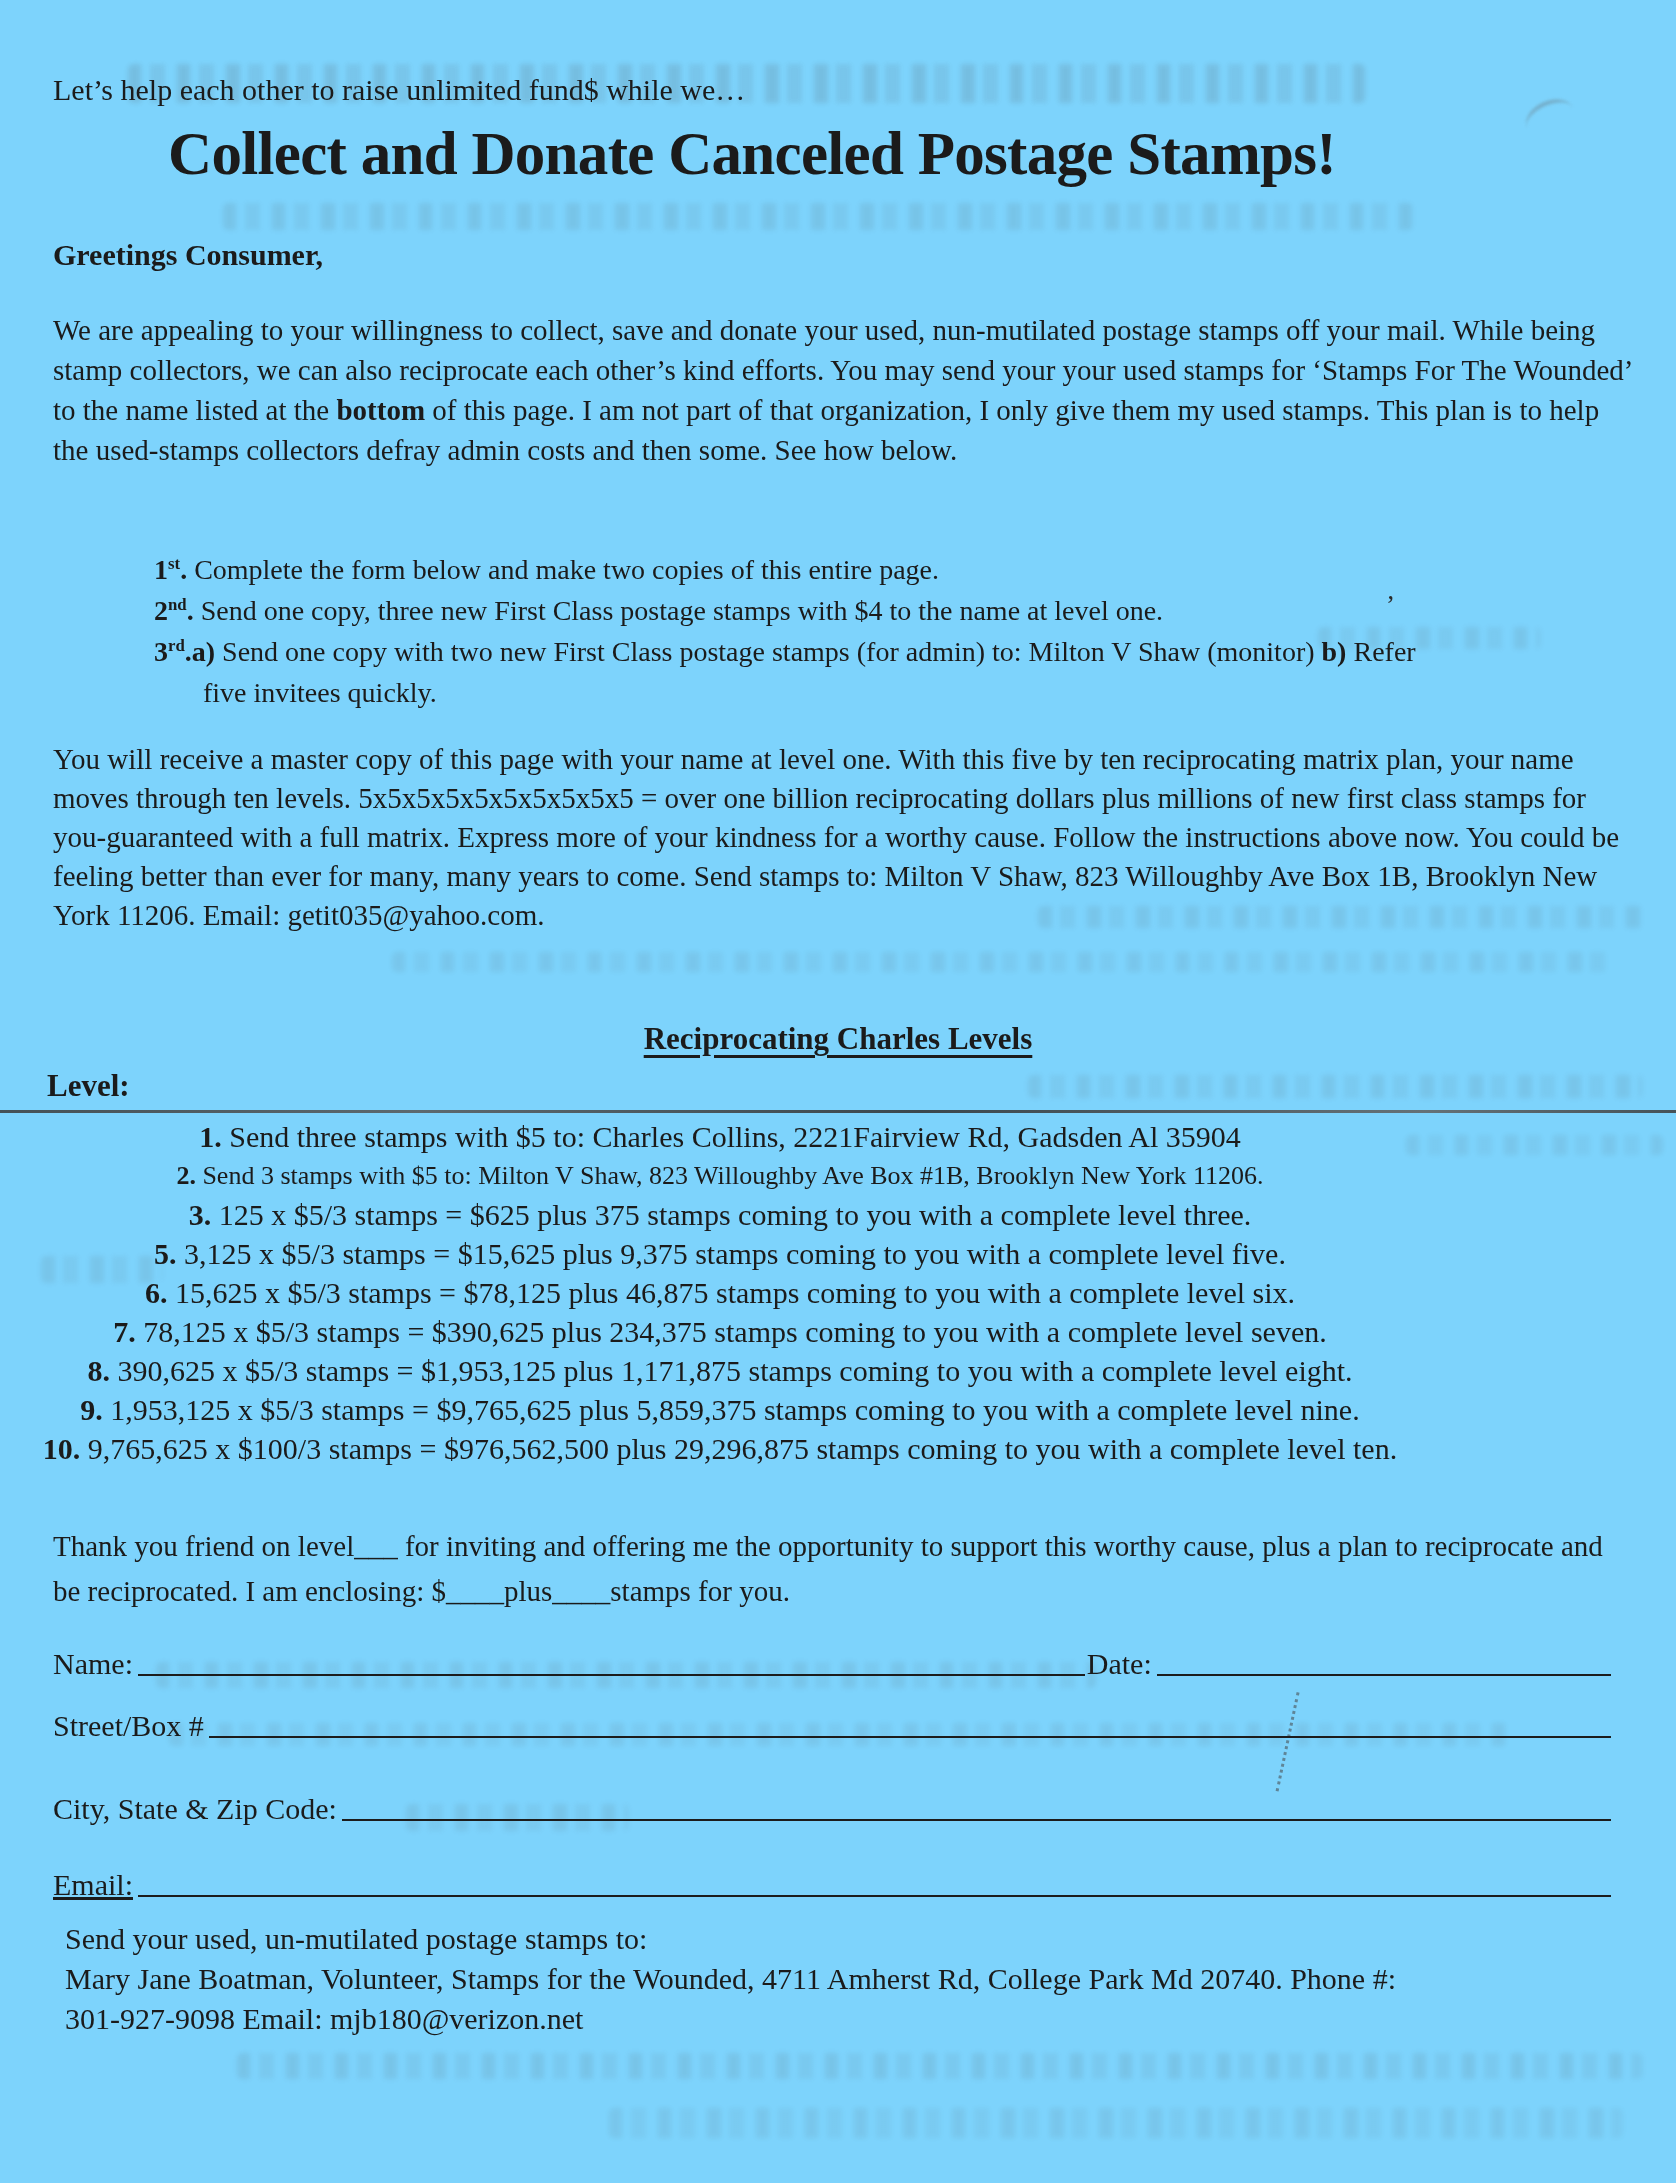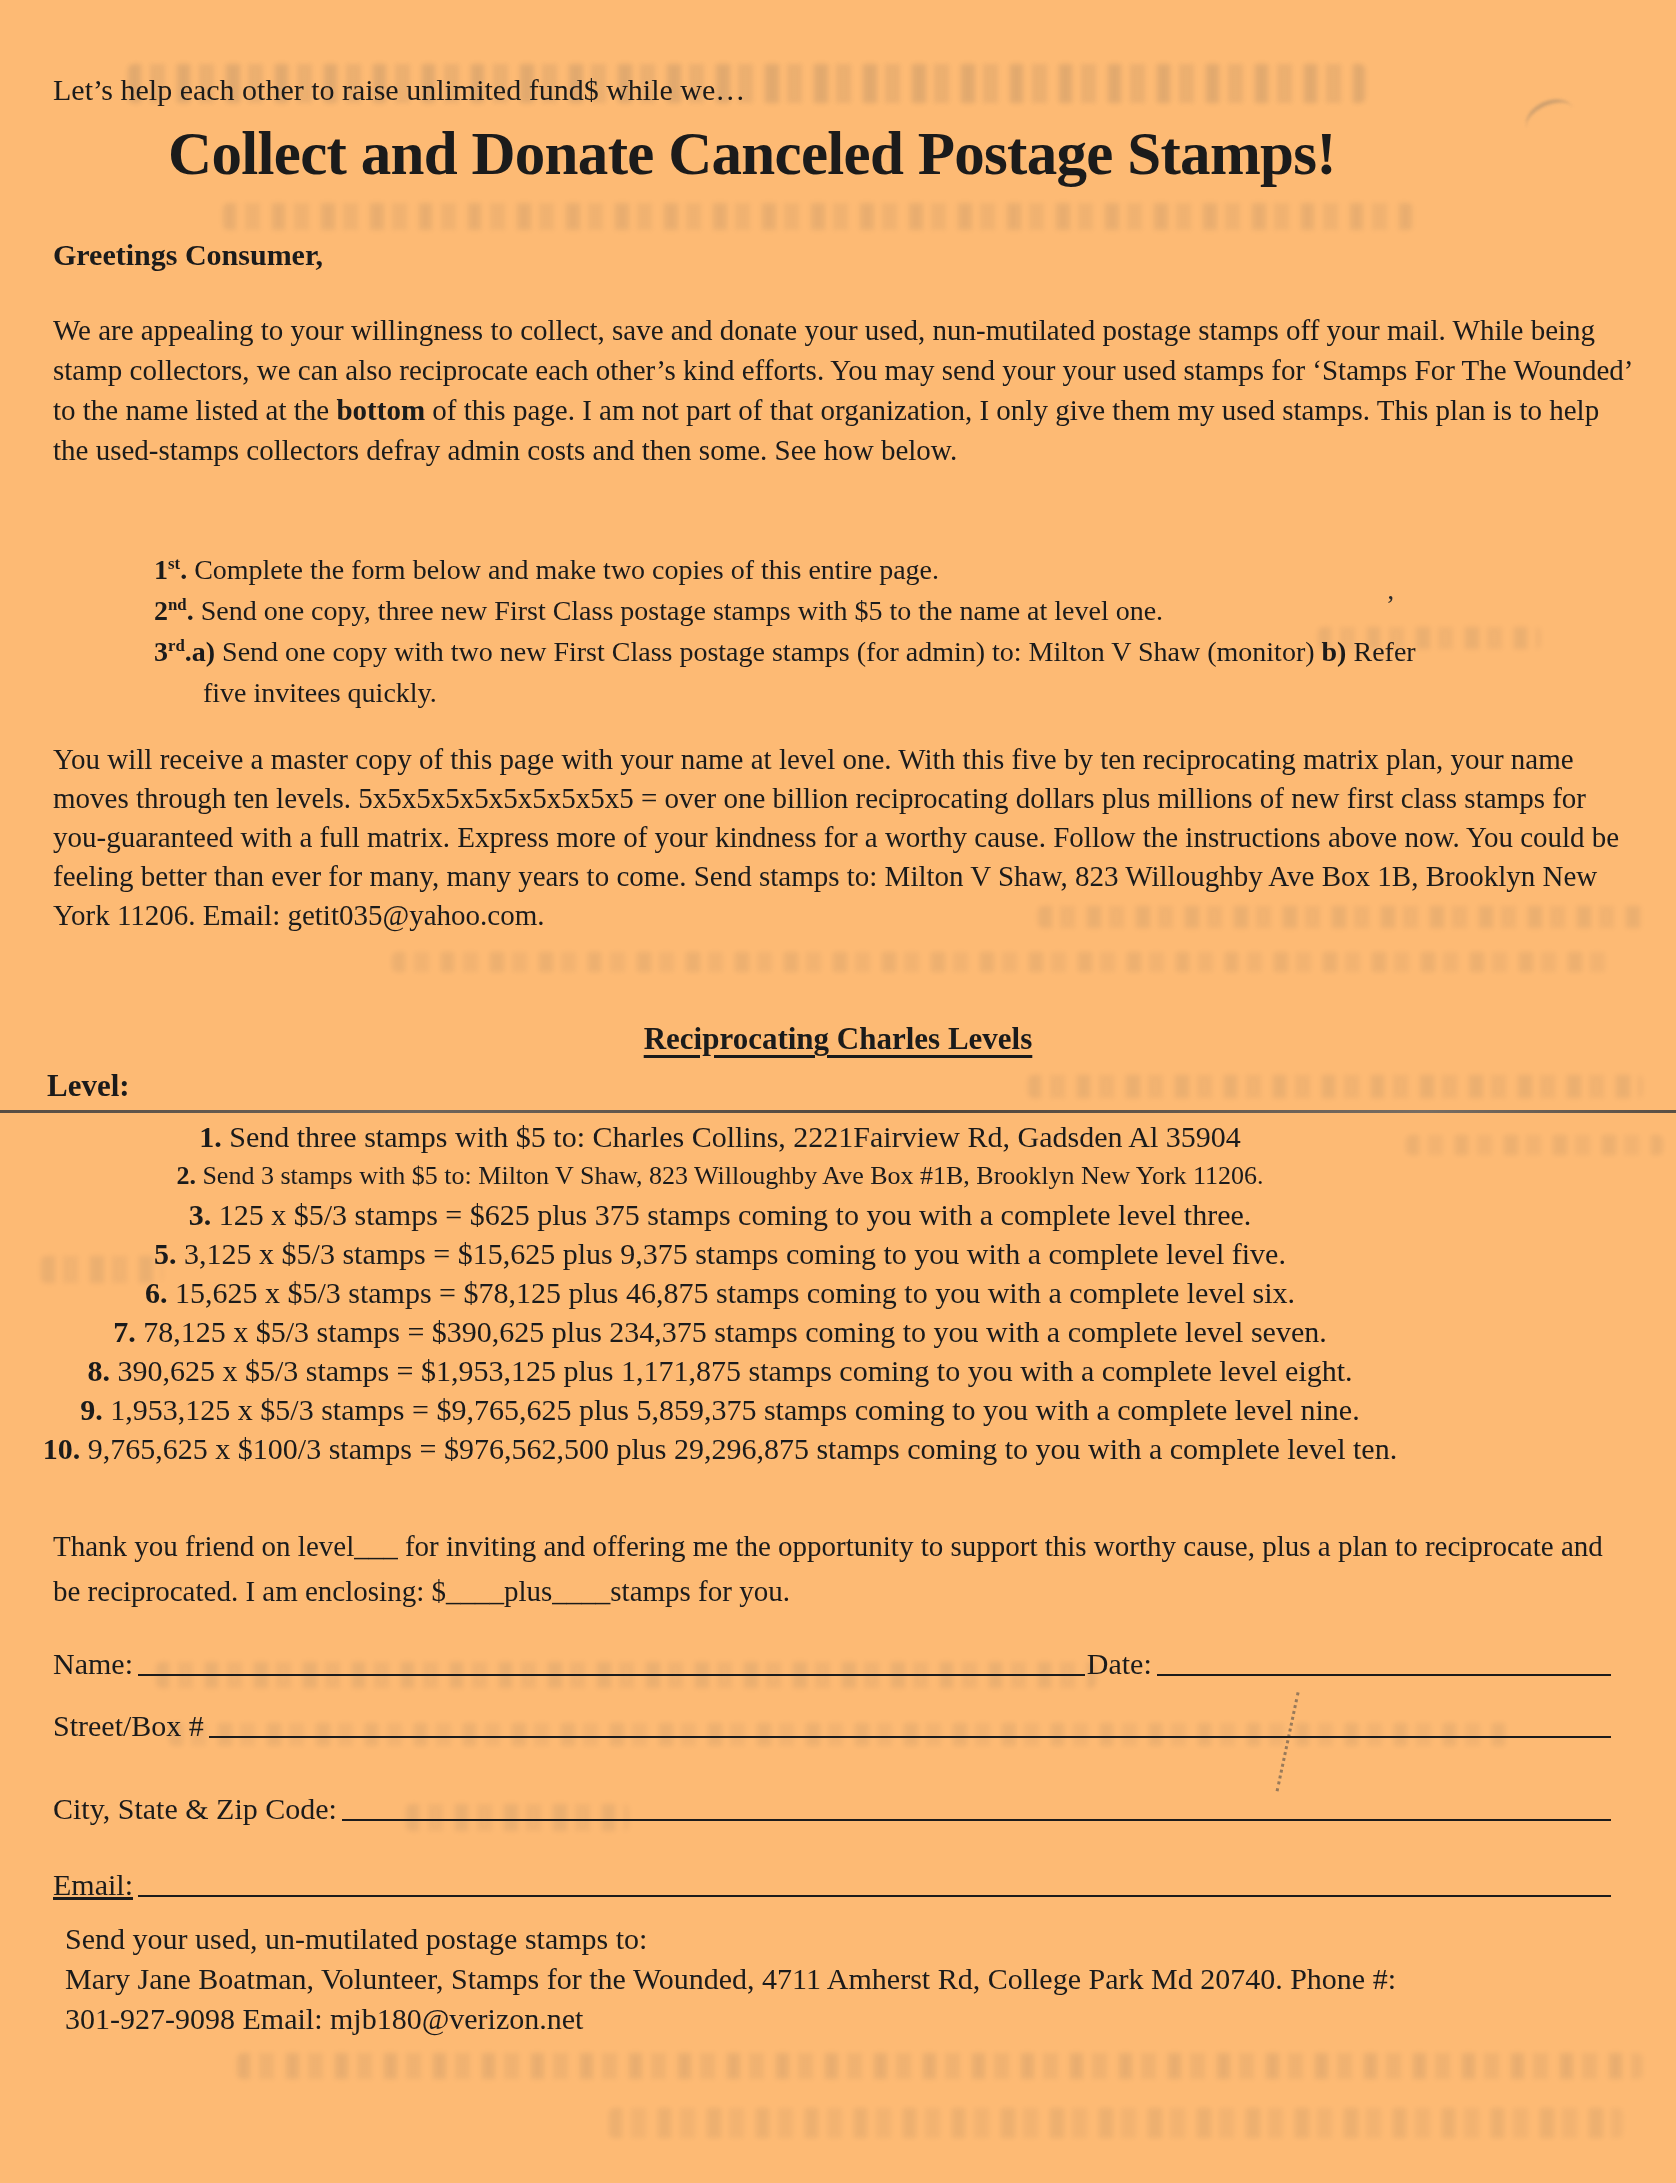--- a/index.html
+++ b/index.html
@@ -1,18 +1,18 @@
 <!DOCTYPE html>
 <html style="font-size:10.8px"><head>
 <meta charset="utf-8">
 <style>
   html,body { margin:0; padding:0; background:#ffffff; }
   .page {
     position:relative; width:1676px; height:2183px;
-    background:#fdba74; overflow:hidden;
+    background:#7dd3fc; overflow:hidden;
     font-family:"Liberation Serif", serif; color:#1b1b1b;
   }
   .abs { position:absolute; }
   .b { font-weight:bold; }
   sup.ord { font-size:60%; font-weight:bold; vertical-align:super; line-height:0;text-align:center; }
 
   #intro   { top:73px; left:53px; font-size:30px; }
   #title   { top:119px; left:0; width:1504px; text-align:center; font-size:61px; font-weight:bold; letter-spacing:-0.7px; }
   #greeting{ top:238px; left:53px; font-size:30px; font-weight:bold; }
 
@@ -80,21 +80,21 @@
   <div class="pen-mark"></div>
 
   <div class="abs" id="intro">Let’s help each other to raise unlimited fund$ while we…</div>
   <div class="abs" id="title">Collect and Donate Canceled Postage Stamps!</div>
   <div class="abs" id="greeting">Greetings Consumer,</div>
 
   <div class="abs" id="p1"><span>We are appealing to your willingness to collect, save and donate your used, nun-mutilated postage stamps off your mail. While being stamp collectors, we can also reciprocate each other’s kind efforts. You may send your your used stamps for ‘Stamps For The Wounded’ to the name listed at the </span><span class="b">bottom</span><span> of this page. I am not part of that organization, I only give them my used stamps. This plan is to help the used-stamps collectors defray admin costs and then some. See how below.</span></div>
 
   <div class="abs" id="steps">
     <div class="step"><span class="b"><span>1</span><sup class="ord">st</sup><span>.</span></span><span> Complete the form below and make two copies of this entire page.</span></div>
-    <div class="step"><span class="b"><span>2</span><sup class="ord">nd</sup><span>.</span></span><span> Send one copy, three new First Class postage stamps with $5 to the name at level one.</span></div>
+    <div class="step"><span class="b"><span>2</span><sup class="ord">nd</sup><span>.</span></span><span> Send one copy, three new First Class postage stamps with $4 to the name at level one.</span></div>
     <div class="step"><span class="b"><span>3</span><sup class="ord">rd</sup><span>.</span></span><span class="b">a)</span><span> Send one copy with two new First Class postage stamps (for admin) to: Milton V Shaw (monitor) </span><span class="b">b)</span><span> Refer five invitees quickly.</span></div>
   </div>
   <div class="abs" id="stray-tick">’</div>
 
   <div class="abs" id="p2">You will receive a master copy of this page with your name at level one. With this five by ten reciprocating matrix plan, your name moves through ten levels. 5x5x5x5x5x5x5x5x5x5 = over one billion reciprocating dollars plus millions of new first class stamps for you-guaranteed with a full matrix. Express more of your kindness for a worthy cause. Follow the instructions above now. You could be feeling better than ever for many, many years to come. Send stamps to: Milton V Shaw, 823 Willoughby Ave Box 1B, Brooklyn New York 11206. Email: getit035@yahoo.com.</div>
 
   <div class="abs" id="levels-heading"><span class="und">Reciprocating Charles Levels</span></div>
   <div class="abs" id="level-label">Level:</div>
   <div class="abs" id="divider"></div>
 

